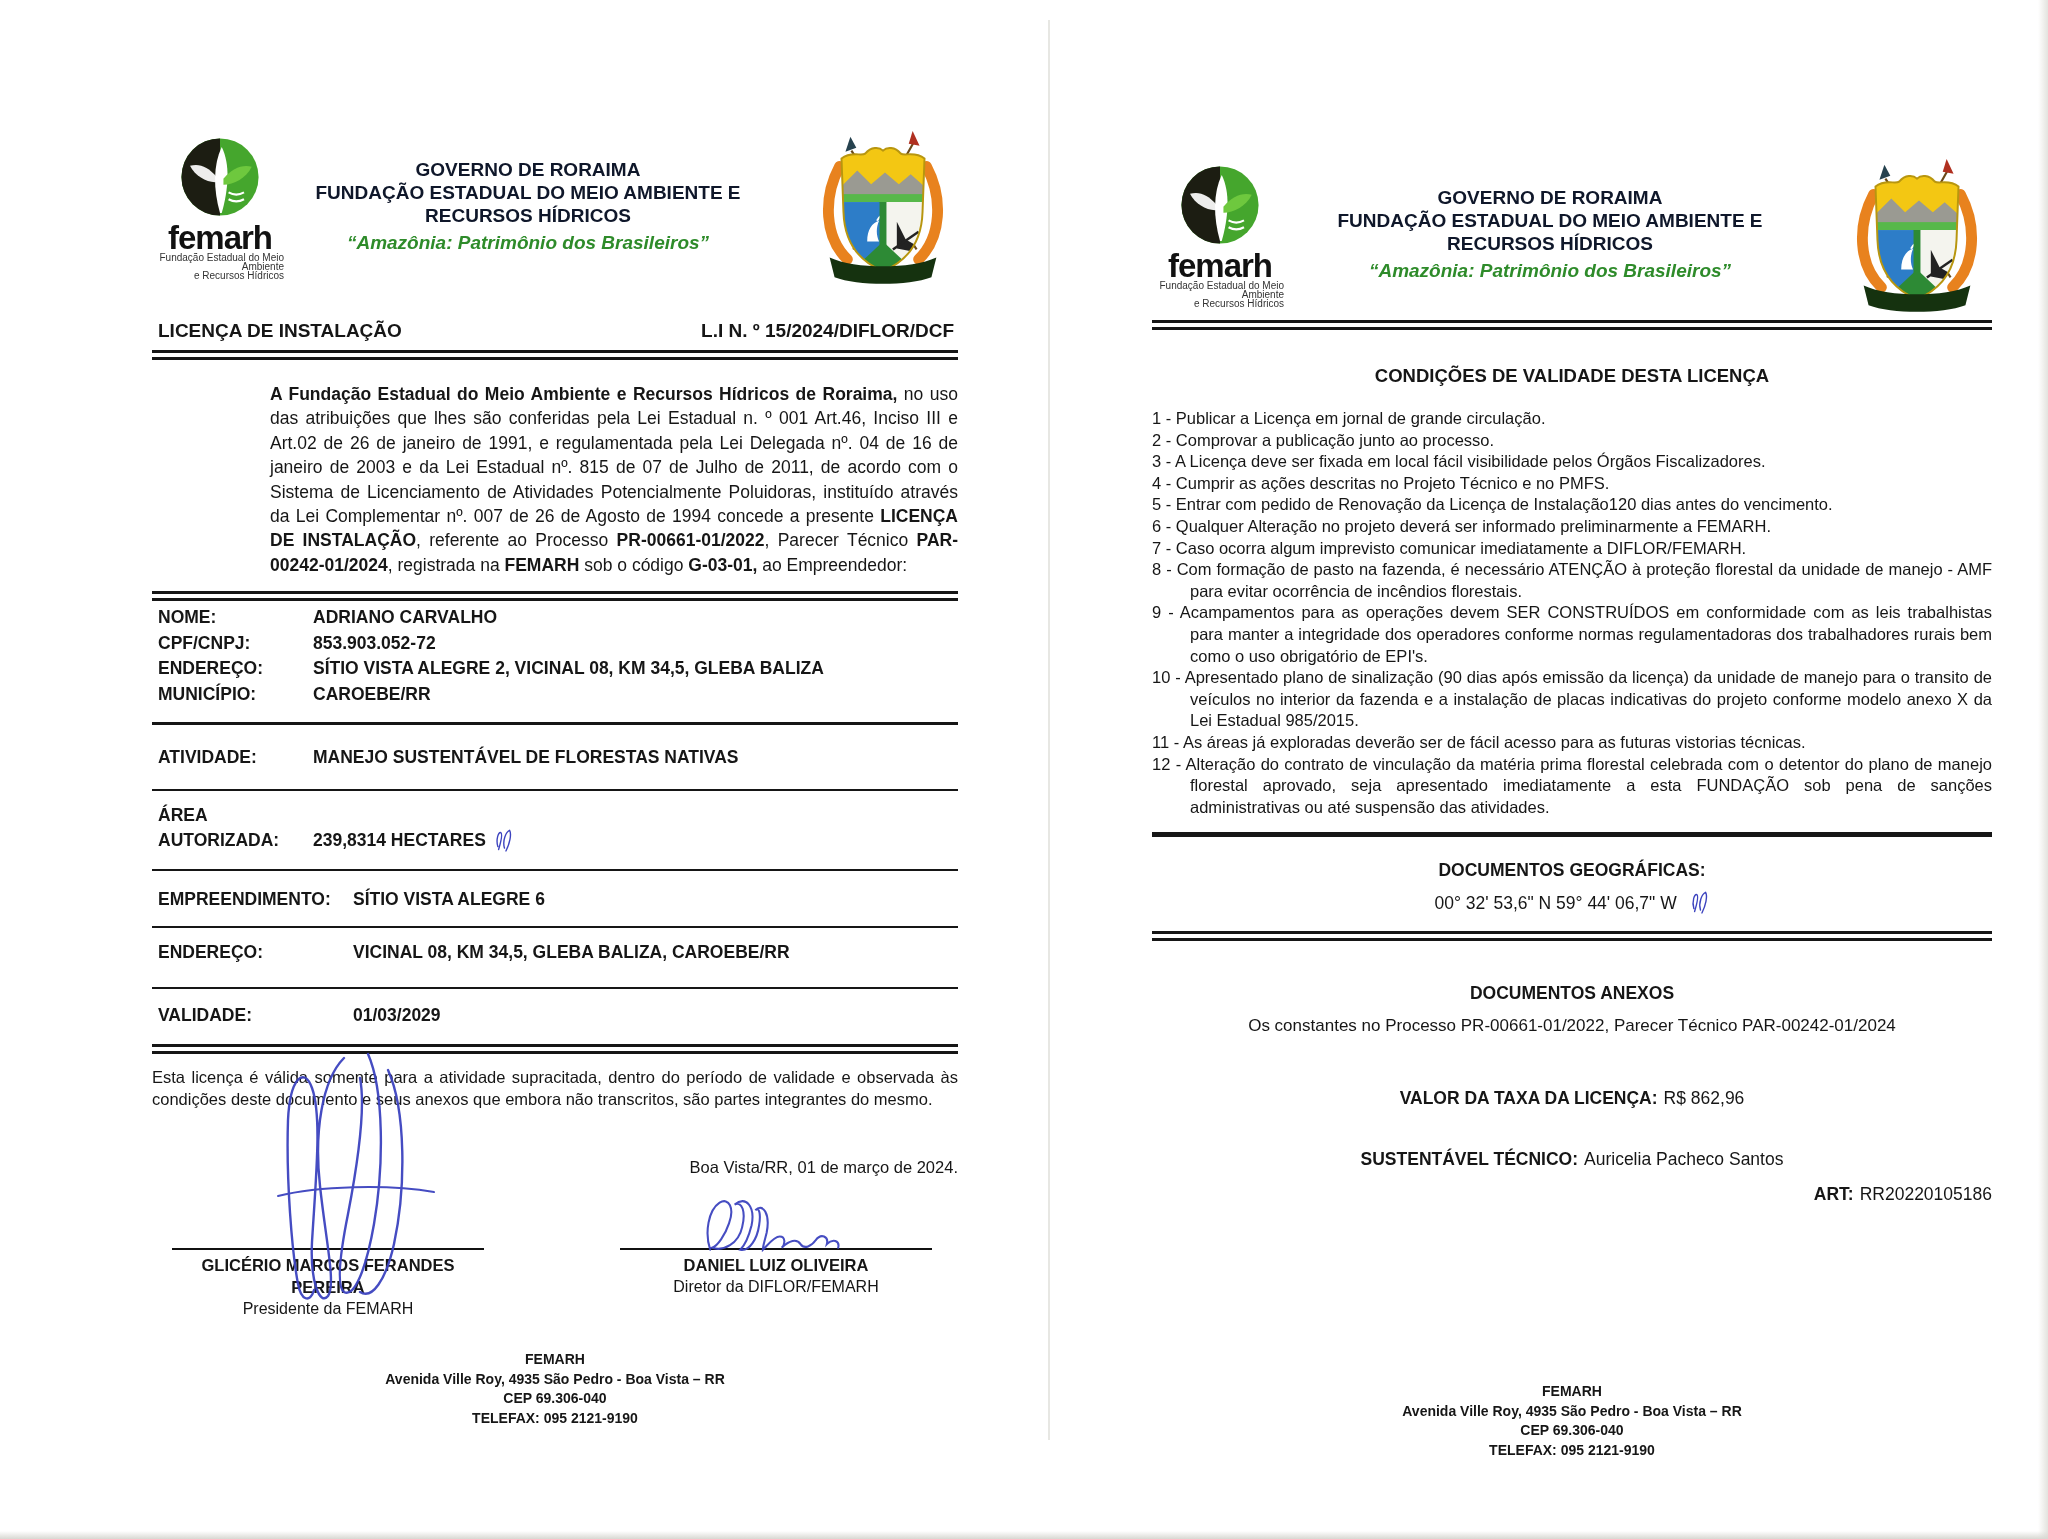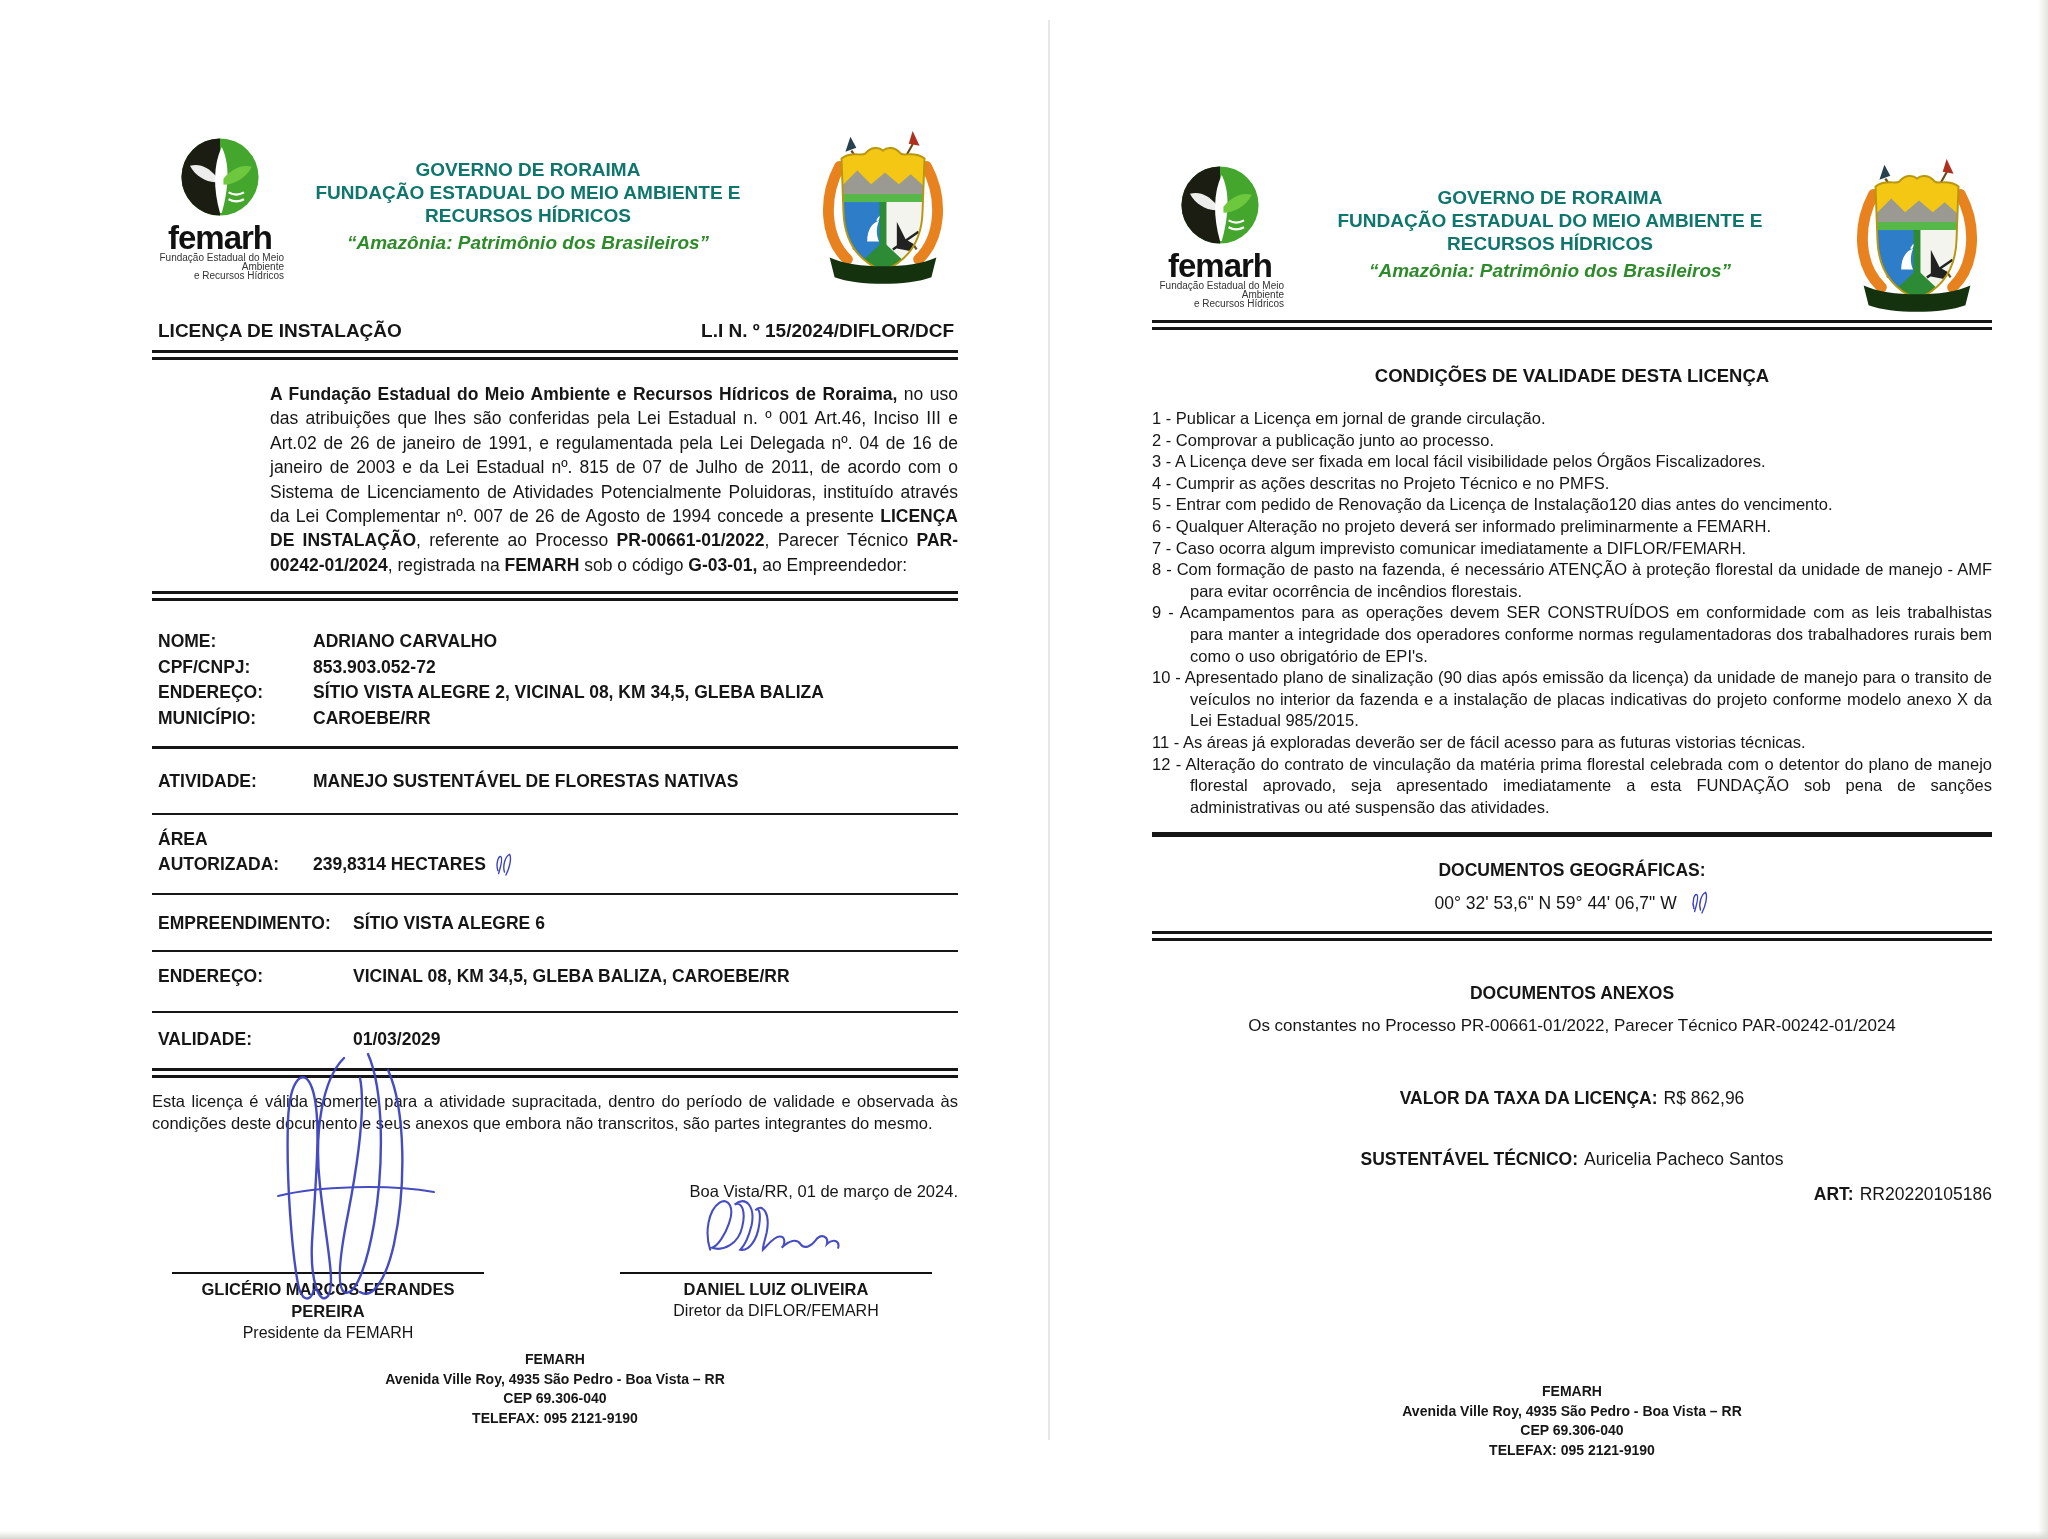--- a/index.html
+++ b/index.html
@@ -10,37 +10,37 @@
   #pageL{left:152px;top:118px;width:806px;height:1390px;}
   #pageR{left:1152px;top:150px;width:840px;height:1380px;}
 
   
   .hdr{display:flex;align-items:center;height:178px;}
   #pageR .hdr{height:170px;}
   .logo-block{width:136px;flex:0 0 136px;text-align:center;}
   .logo-word{font-weight:bold;font-size:33px;letter-spacing:-1px;line-height:30px;color:#111;}
   .logo-sub{font-size:10px;line-height:9px;text-align:right;color:#333;padding-right:4px;}
   .hdr-center{flex:1;text-align:center;padding-right:40px;}
-  .hdr-line{font-weight:bold;font-size:19px;line-height:23px;color:#0f766e;}
+  .hdr-line{font-weight:bold;font-size:19px;line-height:23px;color:#0f172a;}
   .hdr-slogan{font-weight:bold;font-style:italic;font-size:19px;line-height:26px;color:var(--green,#2e8b2a);margin-top:3px;}
   .crest-block{width:150px;flex:0 0 150px;text-align:center;}
 
   
   .hr2{height:2px;background:#161616;}
   .hr3{height:3px;background:#161616;}
   .hr5{height:5px;background:#161616;}
   .hrD{height:4px;border-top:3px solid #161616;border-bottom:3px solid #161616;}
 
   
   .title-row{display:flex;justify-content:space-between;margin-top:22px;padding:0 4px 0 6px;
              font-weight:bold;font-size:19px;line-height:26px;}
   #ruleTitle{margin-top:6px;}
   .intro{margin:22px 0 0 118px;font-size:17.5px;line-height:24.4px;text-align:justify;}
   #ruleIntro{margin-top:14px;}
-  .fields{margin-top:28px;padding-left:6px;}
+  .fields{margin-top:4px;padding-left:6px;}
   .frow{display:flex;font-weight:bold;font-size:17.5px;line-height:25.5px;}
   .flabel{width:155px;flex:0 0 155px;}
   .fvalue{flex:1;}
   #ruleFields{margin-top:15px;}
   .row-activity{margin-top:20px;}
   #ruleActivity{margin-top:18px;}
   .row-area{margin-top:12px;display:flex;align-items:flex-end;}
   .area-label{width:155px;flex:0 0 155px;font-weight:bold;font-size:17.5px;line-height:25px;}
   .area-value{font-weight:bold;font-size:17.5px;line-height:25px;display:flex;align-items:flex-end;}
   #ruleArea{margin-top:16px;}

